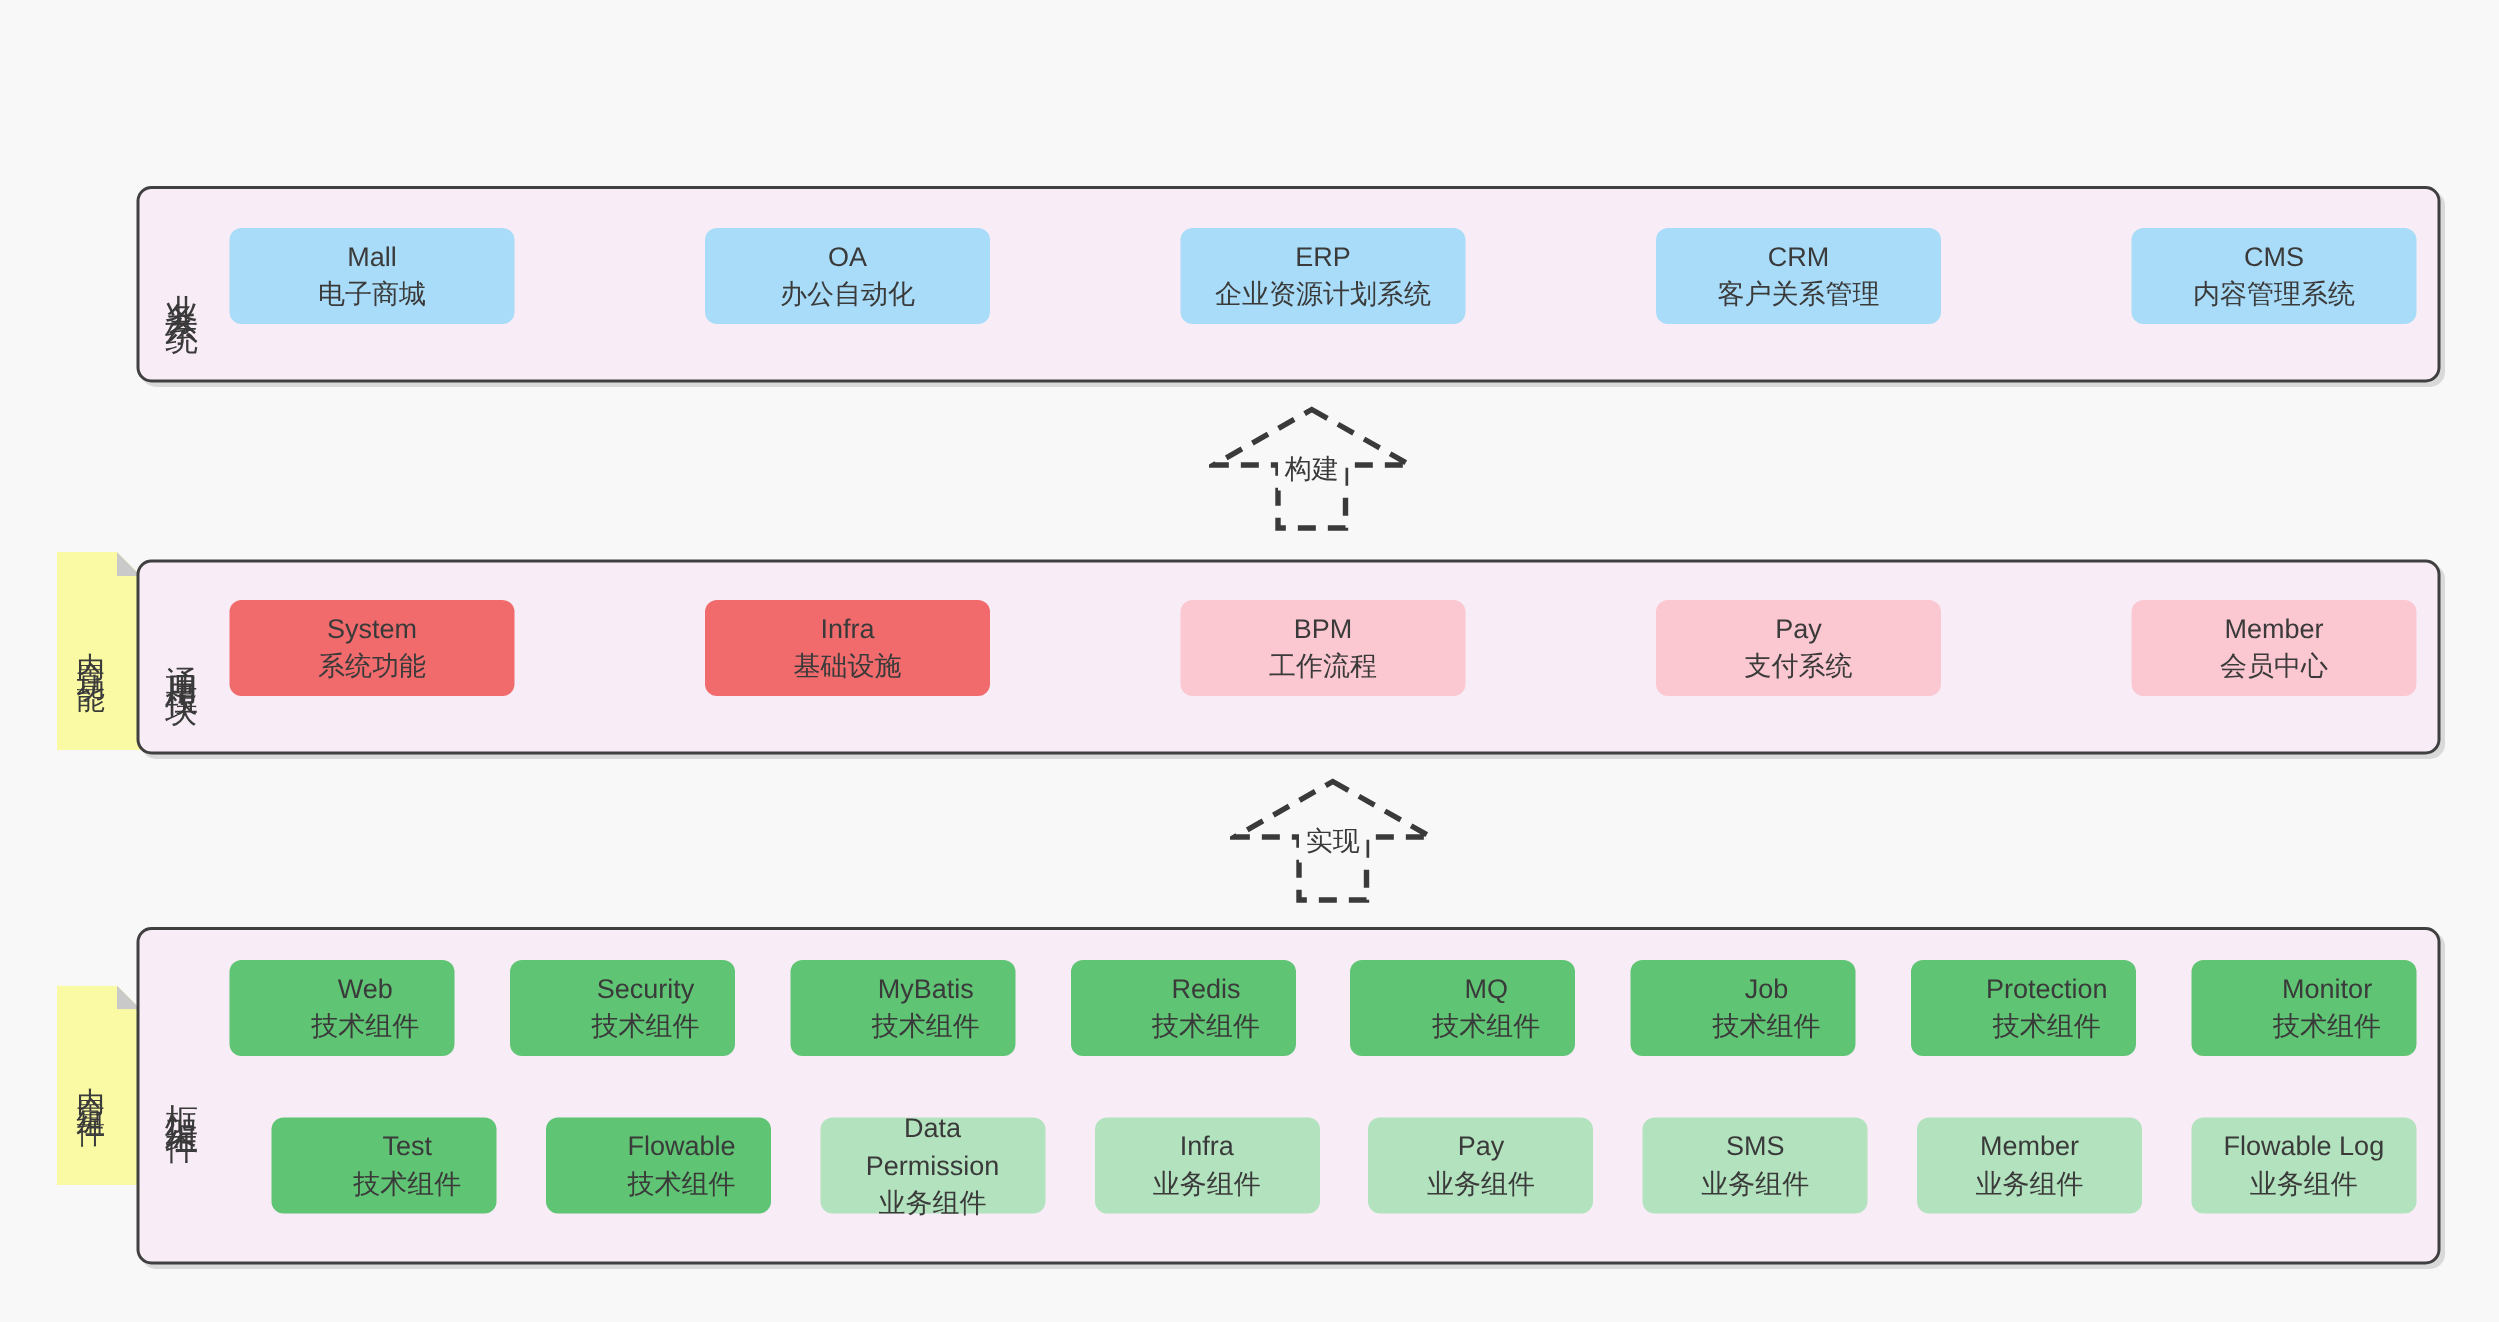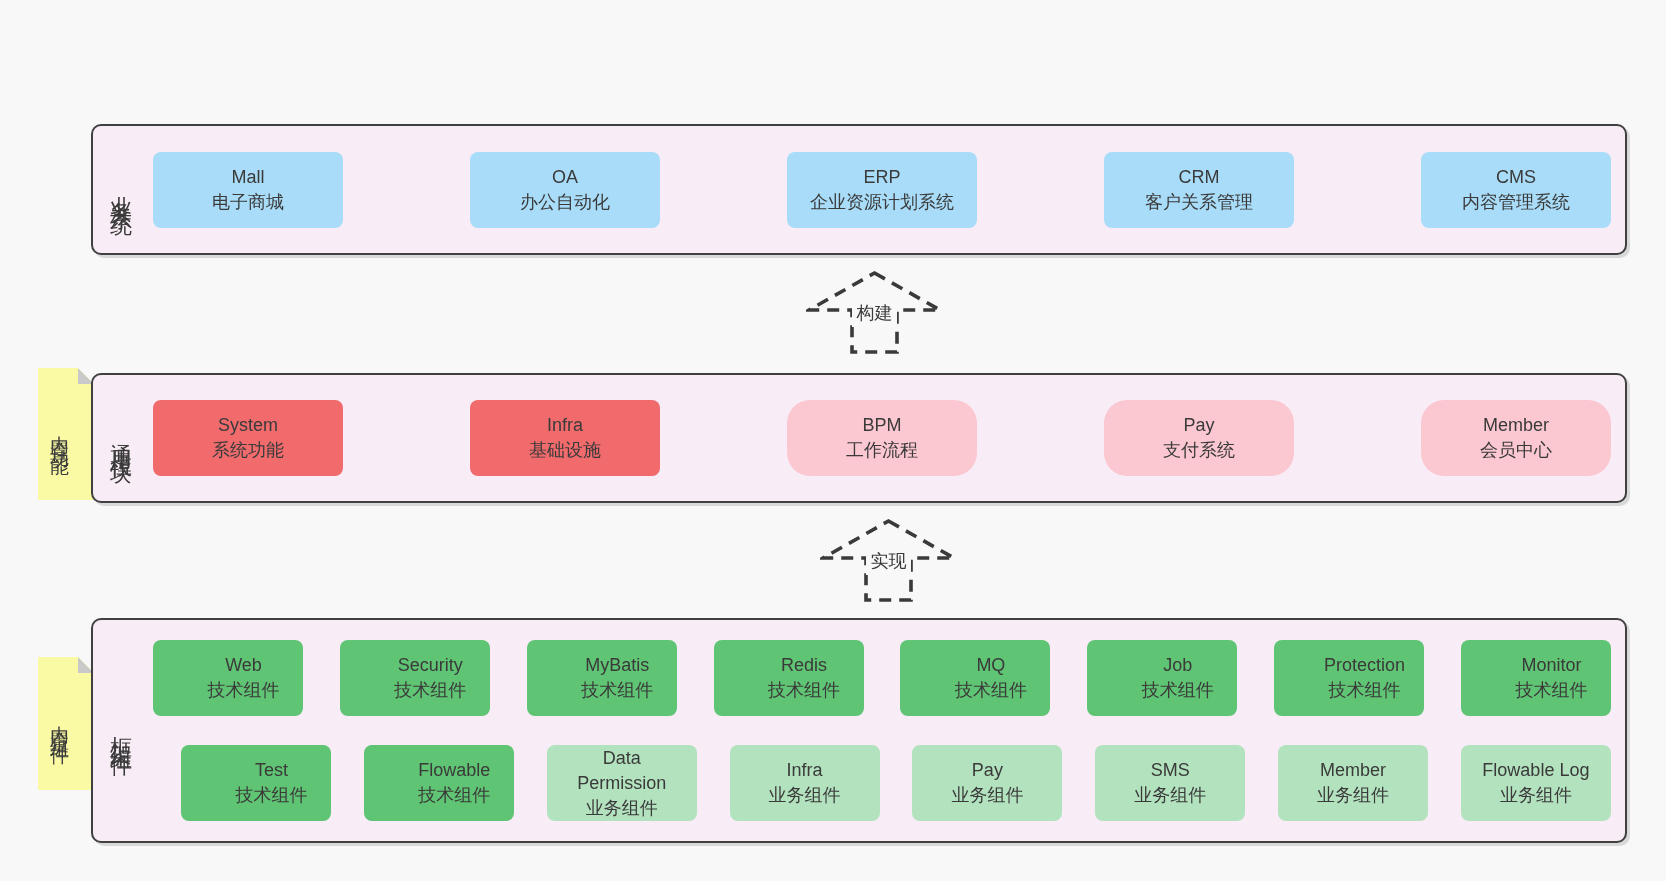--- a/index.html
+++ b/index.html
@@ -29,29 +29,29 @@
   }
   .row{
     position:absolute;left:60px;right:14px;
     display:flex;justify-content:space-between;
   }
   .band1 .row{top:26px;}
   .band2 .row{top:25px;}
   .band3 .row-1{top:20px;}
   .band3 .row-2{top:125px;margin-left:28px;}
   .bx{
-    width:190px;height:76px;border-radius:8px;box-sizing:border-box;
+    width:190px;height:64px;border-radius:8px;box-sizing:border-box;
     display:flex;flex-direction:column;justify-content:center;align-items:center;
     text-align:center;font-size:18px;line-height:25px;padding:0 8px;
   }
   .bx8{width:150px;}
   .bx .en-narrow{display:inline-block;max-width:112px;text-align:center;}
   .v-blue{background:var(--blue,#a9dcf8);}
   .v-red{background:var(--red,#f16b6d);}
-  .v-pink{background:var(--pink,#fbc7d1);border-radius:23px;}
+  .v-pink{background:var(--pink,#fbc7d1);}
   .v-green{background:var(--green,#5fc473);padding-left:39px;}
   .v-lgreen{background:var(--lgreen,#b3e2be);}
   .sticky{
     position:absolute;left:38px;width:56px;z-index:1;
     background:var(--yellow,#fafaa4);
     clip-path:polygon(0 0,calc(100% - 16px) 0,100% 16px,100% 100%,0 100%);
     display:flex;align-items:center;justify-content:center;
     padding-right:12px;box-sizing:border-box;
   }
   .sticky .fold{

